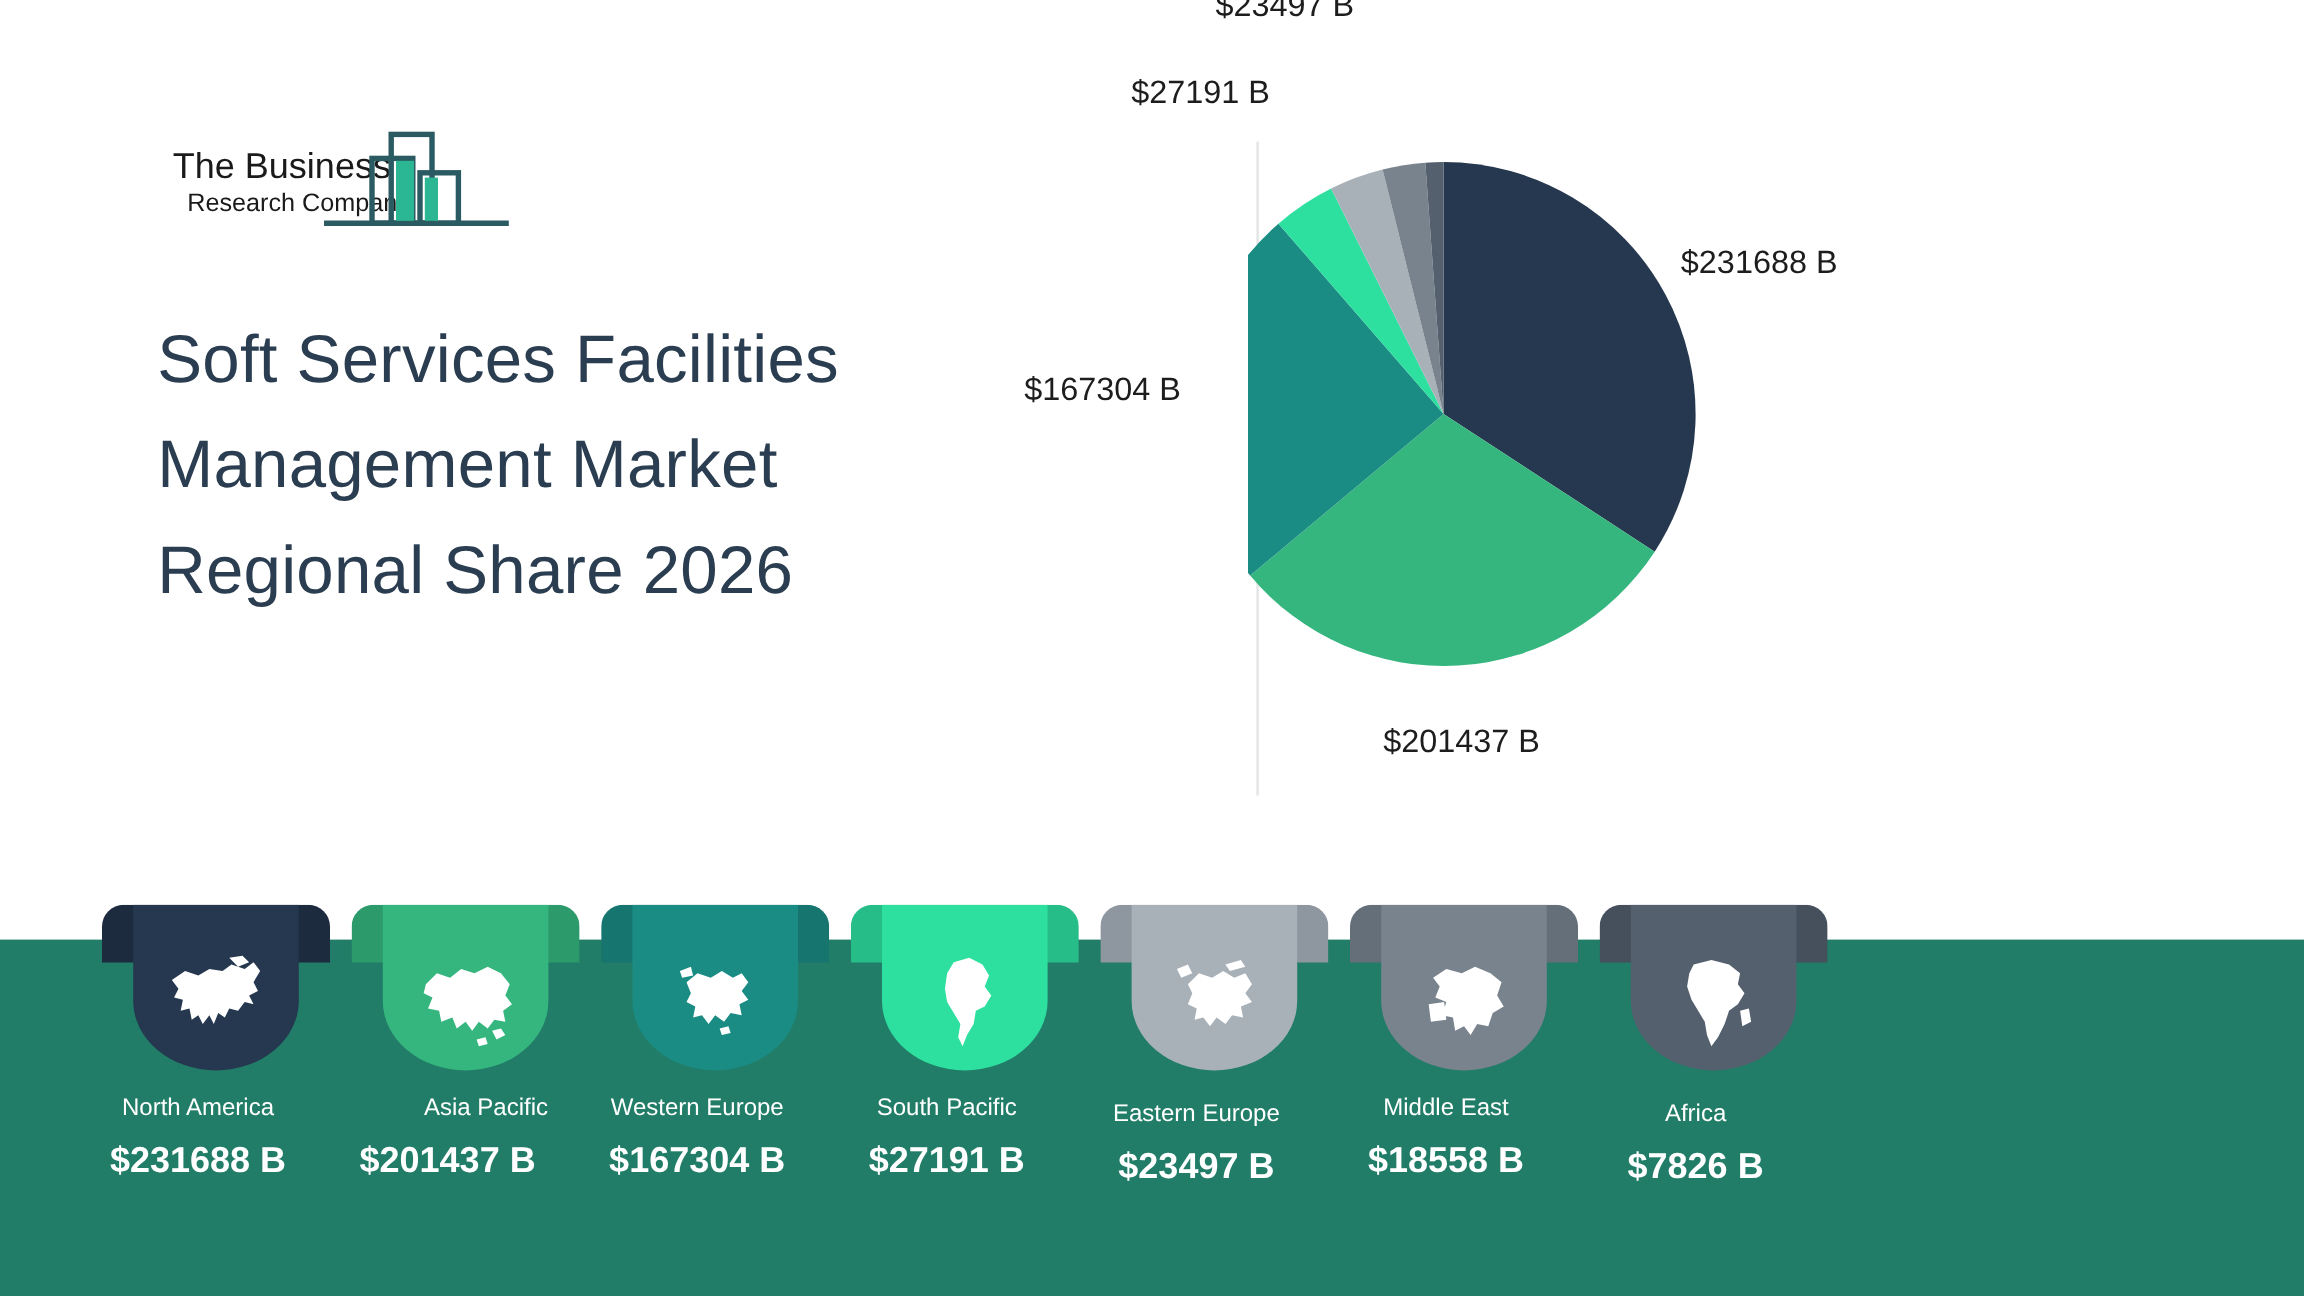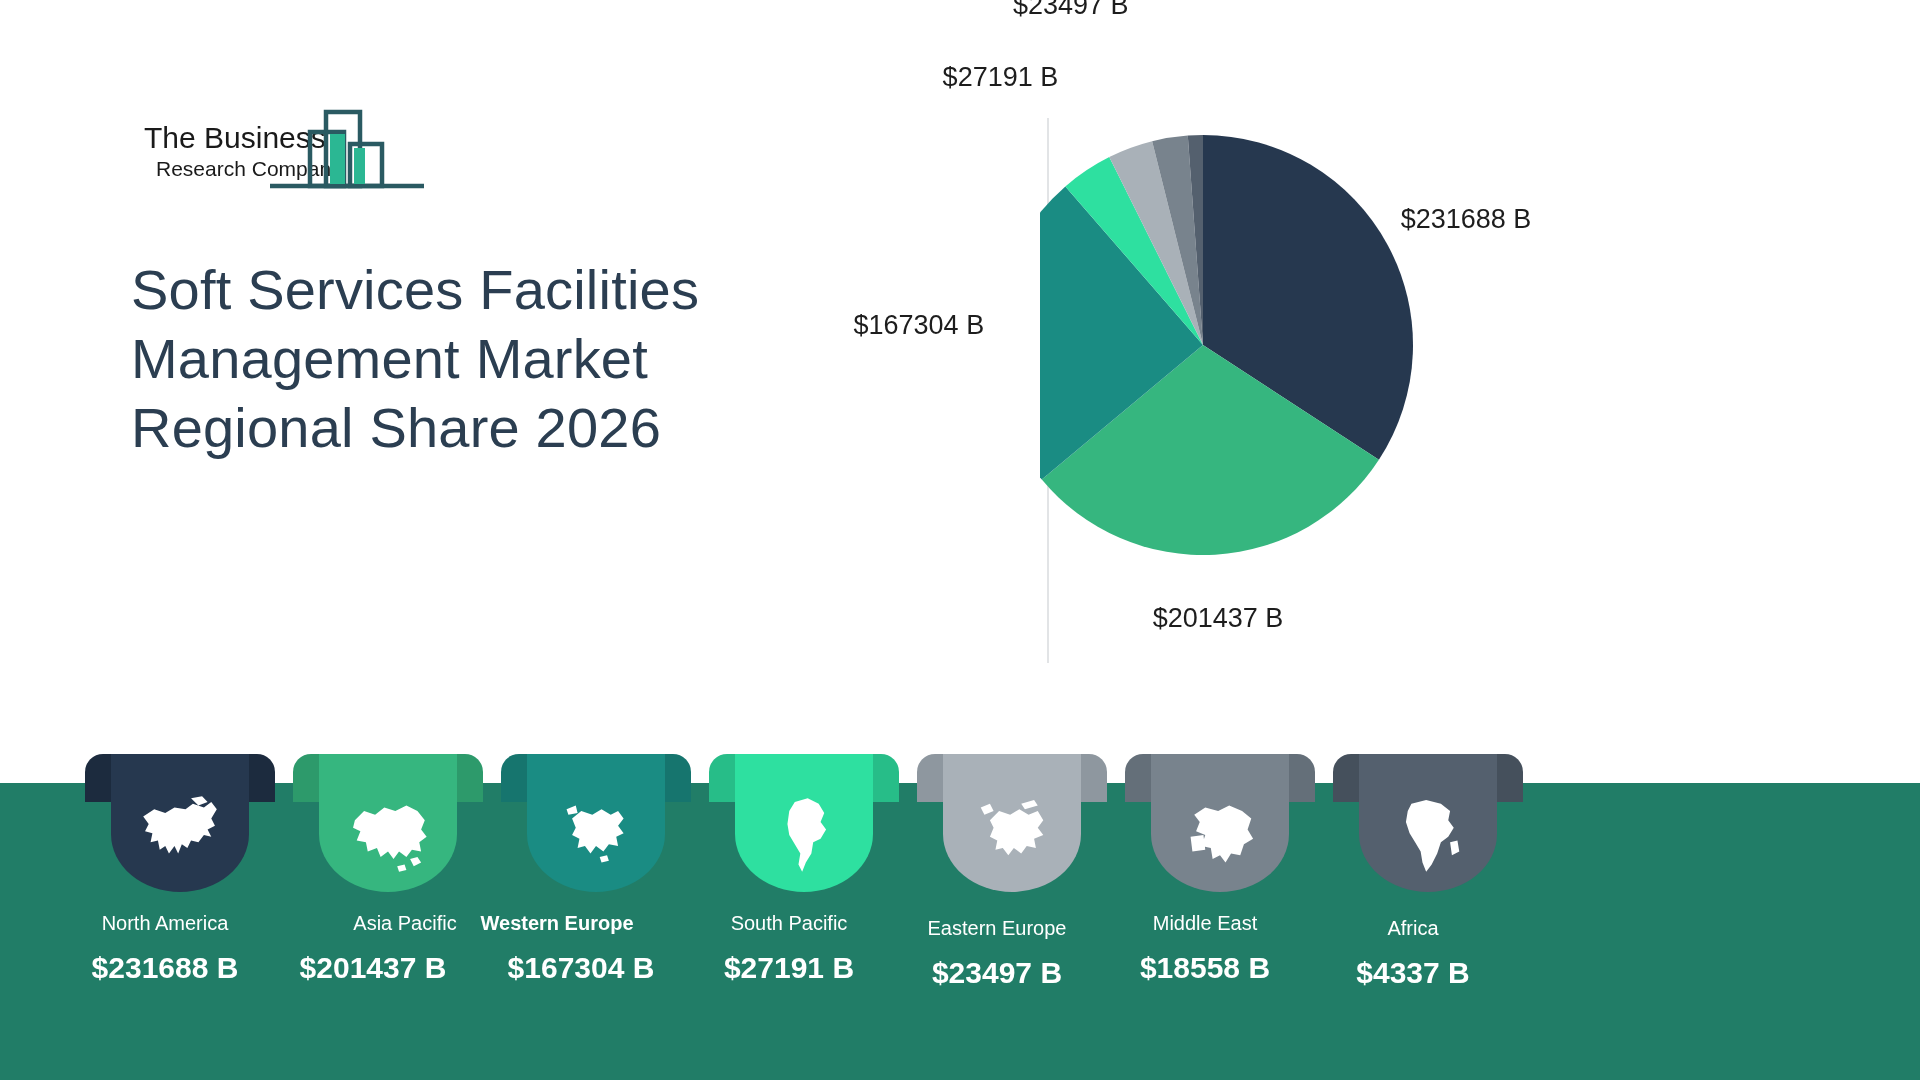--- a/index.html
+++ b/index.html
@@ -11,21 +11,21 @@
   }
   #stage { position:relative; width:1920px; height:1080px; background:#fff; }
 
   
   #logo { position:absolute; left:142px; top:104px; width:290px; height:86px; }
   #logo svg { display:block; }
 
   
   #title {
     position:absolute; left:131px; top:255px; width:800px;
-    font-size:56px; line-height:69px; font-weight:400;
+    font-size:56px; line-height:88px; font-weight:400;
     color:#2b3e51; letter-spacing:0.2px; white-space:pre-line;
   }
 
   
   #divider {
     position:absolute; left:1047px; top:118px;
     width:2px; height:545px; background:#e2e4e6;
   }
 
   
@@ -136,21 +136,21 @@
         <svg class="badge-svg" width="190" height="140" viewBox="0 0 190 140">
           <path d="M0 18 A18 18 0 0 1 18 0 L172 0 A18 18 0 0 1 190 18 L190 48 L0 48 Z" fill="#16756e"></path>
           <path d="M26 0 L164 0 L164 80 A69 58 0 0 1 26 80 Z" fill="#1a8c83"></path>
         </svg>
         <div class="badge-map">
           <svg width="92" height="92" viewBox="0 0 100 100">
             <path d="M24 32 L34 24 L46 28 L56 22 L66 28 L74 24 L80 32 L74 40 L80 48 L72 52 L74 62 L64 60 L58 68 L50 62 L44 70 L38 62 L30 64 L32 54 L24 50 L28 42 Z M18 22 L28 18 L30 26 L20 28 Z M54 74 L62 72 L64 78 L56 80 Z" fill="#ffffff"></path>
           </svg>
         </div>
       </div>
-      <div class="card-text card-name" style="left: 412px; top: 903px; font-weight: bold;">Western Europe</div>
+      <div class="card-text card-name" style="left: 436px; top: 903px;">Western Europe</div>
       <div class="card-text card-value" style="left: 436px; top: 946px;">$167304 B</div>
       <div class="badge-wrap" style="left: 709px;">
         <svg class="badge-svg" width="190" height="140" viewBox="0 0 190 140">
           <path d="M0 18 A18 18 0 0 1 18 0 L172 0 A18 18 0 0 1 190 18 L190 48 L0 48 Z" fill="#27bd88"></path>
           <path d="M26 0 L164 0 L164 80 A69 58 0 0 1 26 80 Z" fill="#2ee0a0"></path>
         </svg>
         <div class="badge-map">
           <svg width="92" height="92" viewBox="0 0 100 100">
             <path d="M40 14 L54 10 L66 16 L72 26 L68 36 L74 44 L68 54 L60 58 L58 70 L52 80 L48 90 L44 82 L46 70 L40 60 L34 50 L32 38 L34 24 Z" fill="#ffffff"></path>
           </svg>
@@ -189,16 +189,16 @@
           <path d="M0 18 A18 18 0 0 1 18 0 L172 0 A18 18 0 0 1 190 18 L190 48 L0 48 Z" fill="#45505c"></path>
           <path d="M26 0 L164 0 L164 80 A69 58 0 0 1 26 80 Z" fill="#54606e"></path>
         </svg>
         <div class="badge-map">
           <svg width="92" height="92" viewBox="0 0 100 100">
             <path d="M32 16 L48 12 L64 16 L74 24 L72 34 L78 42 L72 52 L64 58 L60 70 L54 82 L48 90 L44 80 L42 68 L36 58 L30 48 L26 36 L28 24 Z M74 58 L82 56 L84 68 L76 72 Z" fill="#ffffff"></path>
           </svg>
         </div>
       </div>
       <div class="card-text card-name" style="left: 1268px; top: 908px;">Africa</div>
-      <div class="card-text card-value" style="left: 1268px; top: 951px;">$4337 B</div>
+      <div class="card-text card-value" style="left: 1268px; top: 951px;">$7826 B</div>
     </div>
 
 </div>
 
 </body></html>

